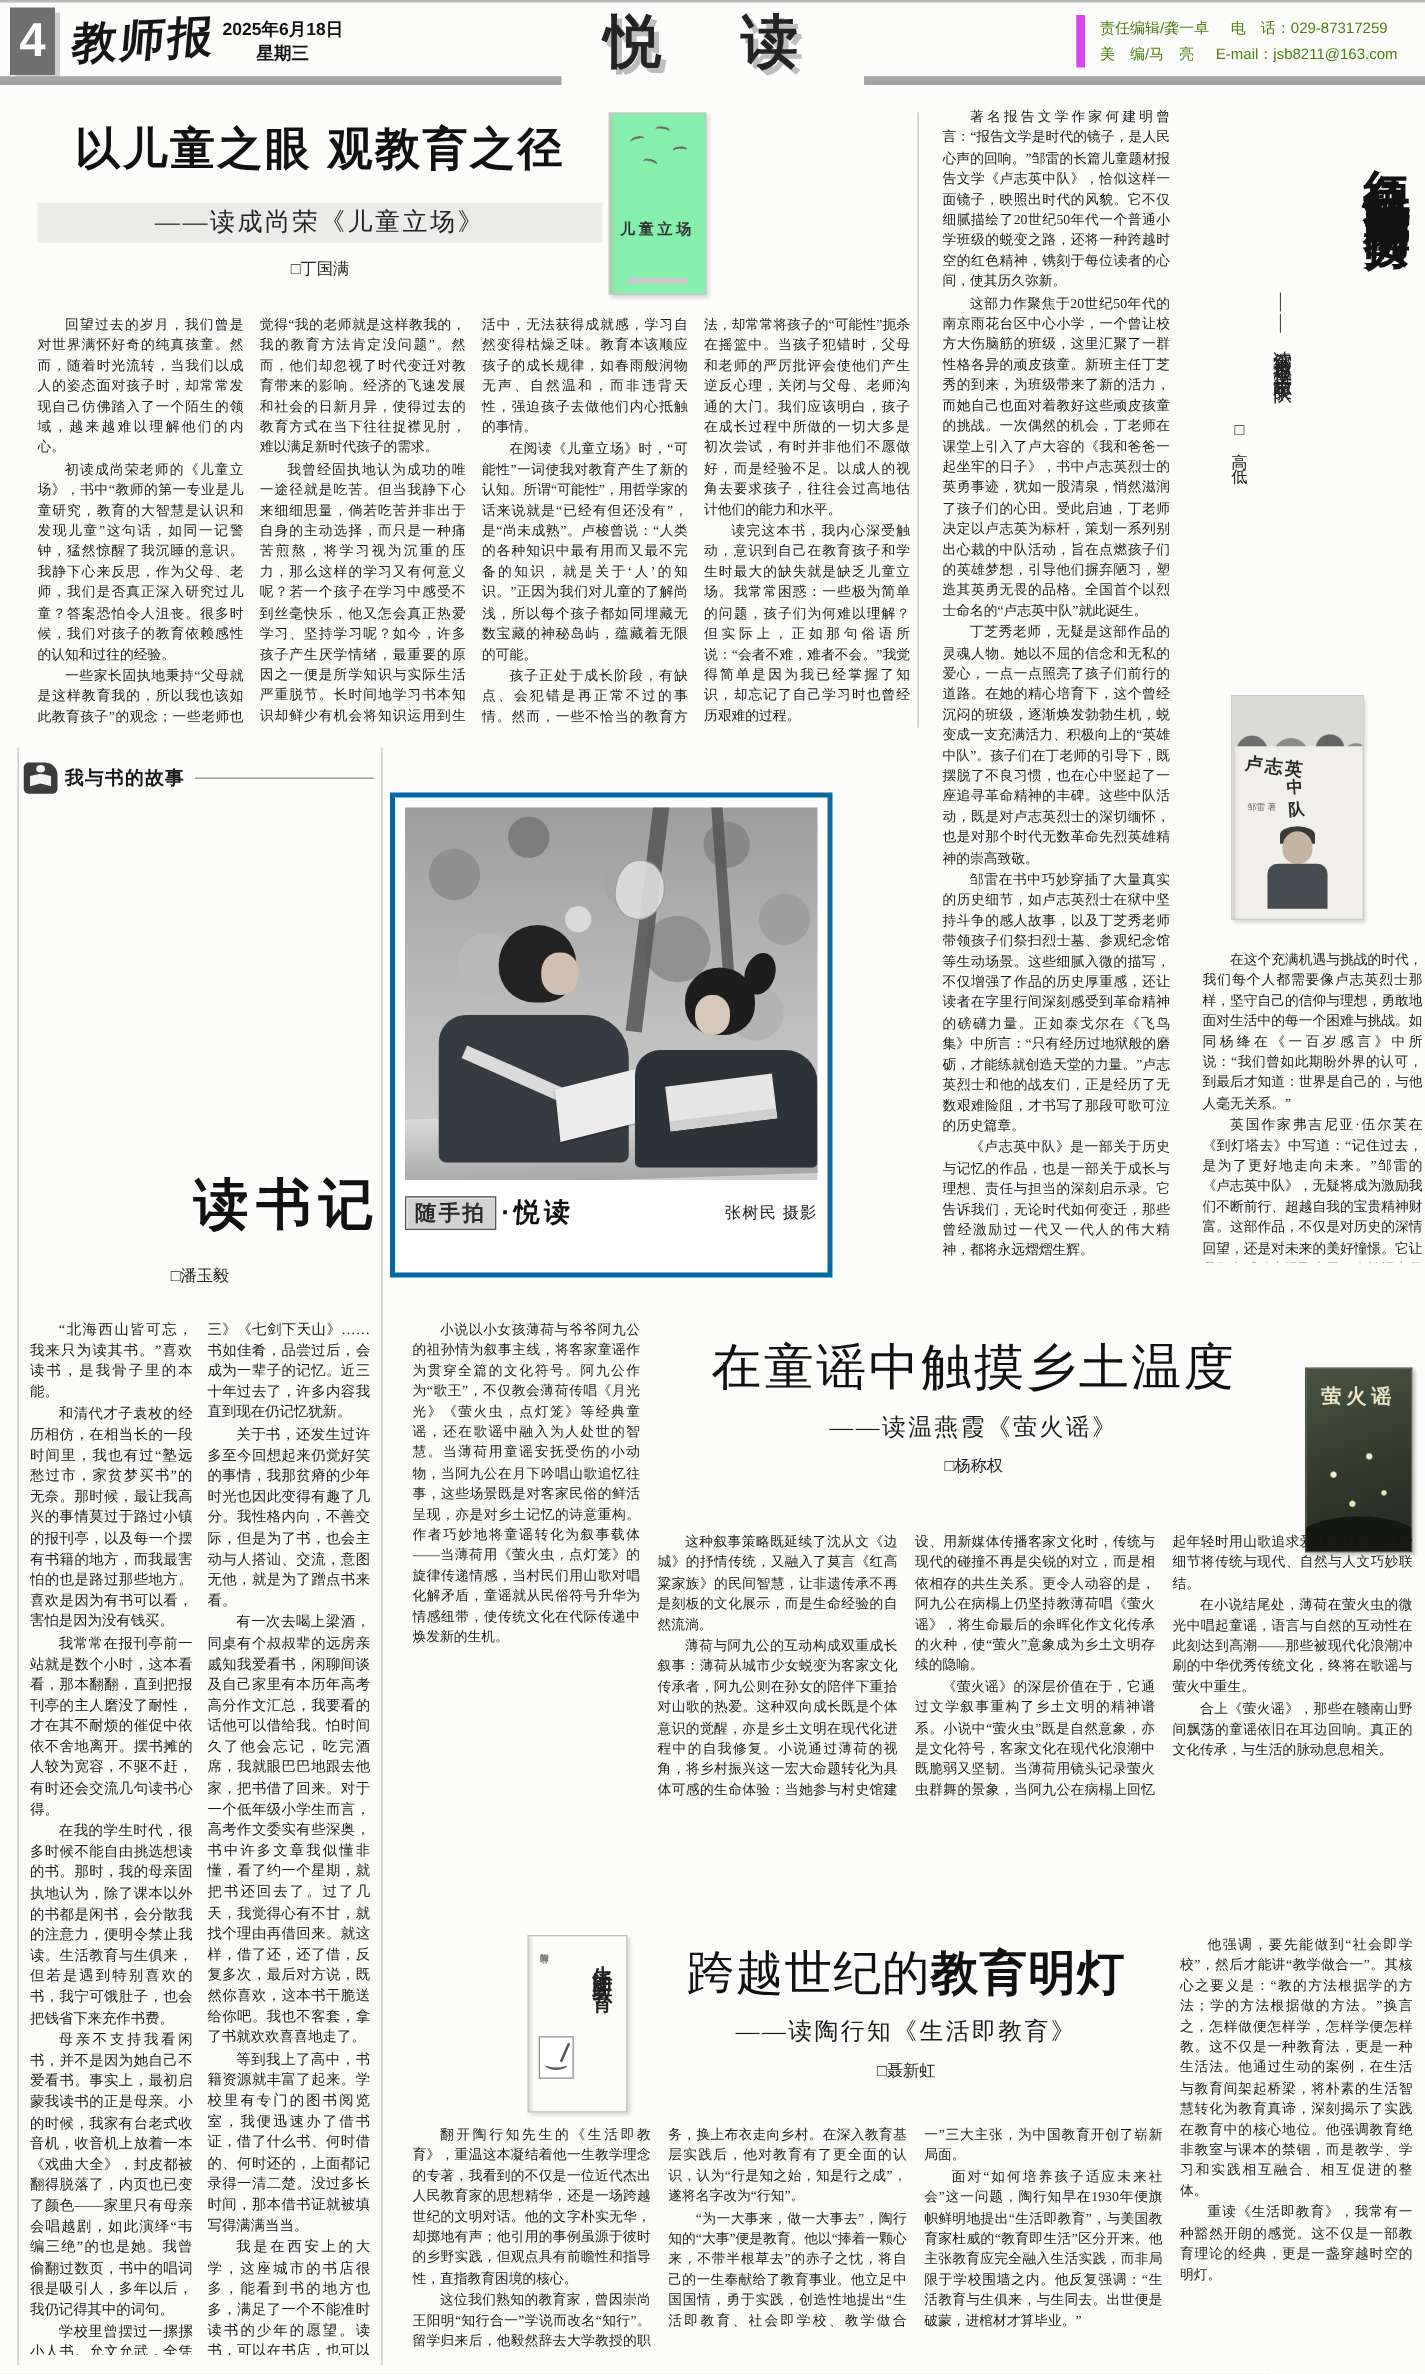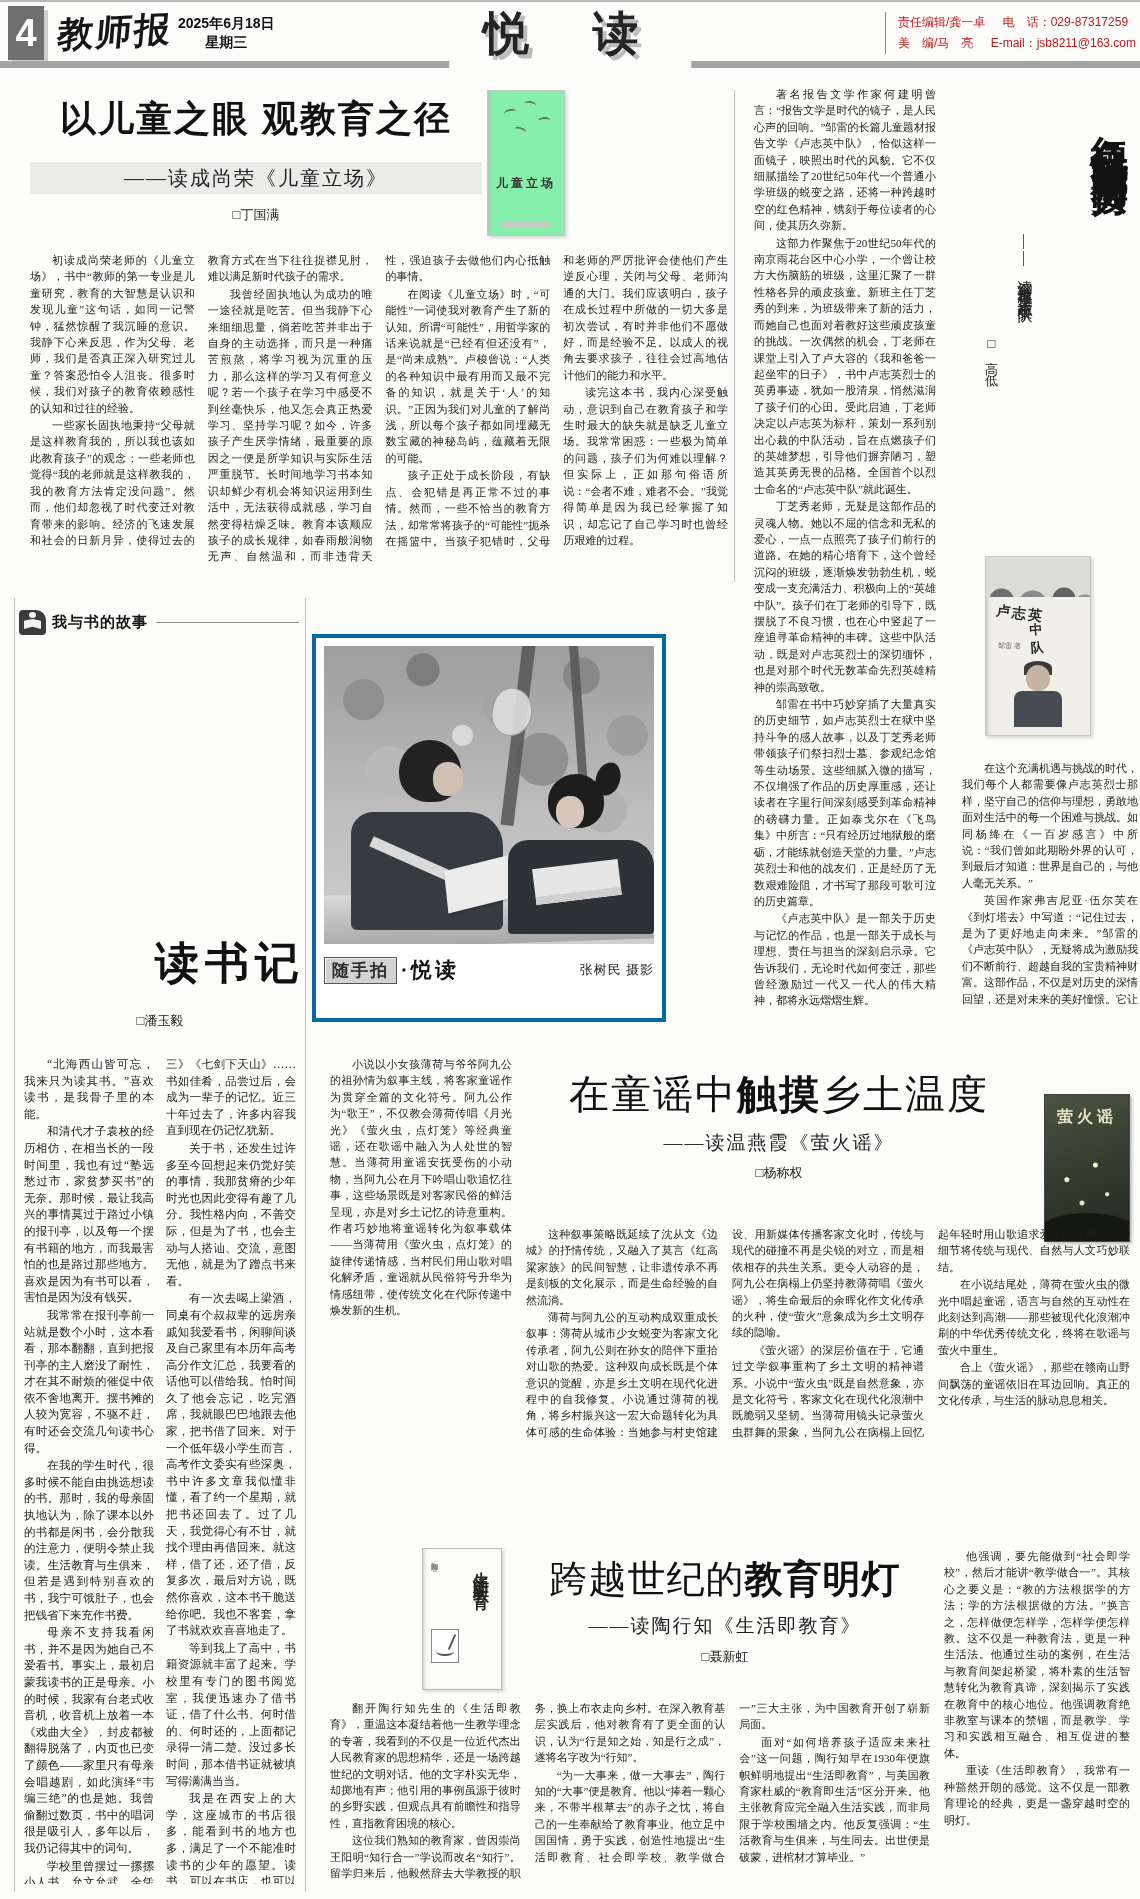--- a/index.html
+++ b/index.html
@@ -14,22 +14,22 @@
   .pagenum{position:absolute;left:8px;top:6px;width:36px;height:54px;background:#6f6f6f;color:#fff;
            font:900 38px/54px "Liberation Sans",sans-serif;text-align:center;box-shadow:4px 4px 0 #cfcfcf;}
   .masthead{position:absolute;left:58px;top:8px;font:700 36px/48px "Liberation Serif",serif;
             transform:skewX(-8deg) rotate(-3deg);letter-spacing:2px;color:#161616;}
   .dateblock{position:absolute;left:178px;top:14px;text-align:center;
              font:700 14px/19px "Liberation Sans",sans-serif;color:#111;}
   .grule{position:absolute;top:61px;left:0;right:0;height:7px;background:#a4a4a4;}
   .sectiontitle{position:absolute;left:50%;top:6px;transform:translateX(-50%);background:#fcfcfa;
                 padding:2px 26px 8px 34px;font:900 46px/52px "Liberation Serif",serif;letter-spacing:26px;
                 color:#242424;text-shadow:4px 4px 0 #bdbdbd;z-index:2;white-space:nowrap;}
-  .editorinfo{position:absolute;right:4px;top:12px;border-left:1px solid #d946ef;padding-left:12px;
-              font:12px/21px "Liberation Sans",sans-serif;color:#b91c1c;}
+  .editorinfo{position:absolute;right:22px;top:12px;border-left:7px solid #d946ef;padding-left:12px;
+              font:12px/21px "Liberation Sans",sans-serif;color:#4d7c0f;}
   .editorinfo span{display:inline-block;}
   .ei-gap{width:14px;}
 
   
   .vline{position:absolute;width:1px;background:#bdbdbd;}
   .byline{font-size:13px;color:#222;text-align:center;}
   .bodytext{font-size:11px;line-height:16.4px;overflow:hidden;}
   .bodytext p{margin-bottom:1px;}
 
   
@@ -127,21 +127,21 @@
              color:#2a2a2a;letter-spacing:2px;box-shadow:inset 1px 1px 0 #f4f4f4;}
   .snapsuffix{font:900 21px "Liberation Sans",sans-serif;letter-spacing:3px;margin-left:4px;color:#111;
               transform:skewX(-4deg);display:inline-block;}
   .credit{margin-left:auto;font:13px "Liberation Serif",serif;color:#222;letter-spacing:1px;}
 
   
   #art3{position:absolute;left:330px;top:1030px;width:800px;height:505px;}
   #art3 .col1{position:absolute;left:0;top:26px;width:182px;height:479px;}
   #art3 .headban{position:absolute;left:196px;top:0;width:506px;text-align:center;}
   #art3 .h1{font:400 40px/52px "Liberation Sans",sans-serif;letter-spacing:2px;color:#111;margin-top:38px;white-space:nowrap;}
-  #art3 .h1 b{font-weight:700;}
+  #art3 .h1 b{font-weight:400;}
   #art3 .sub{font:19px/30px "Liberation Serif",serif;letter-spacing:2px;margin-top:8px;}
   #art3 .byline{margin-top:6px;}
   #art3 .cols{position:absolute;left:196px;top:196px;width:604px;height:309px;column-count:3;column-gap:14px;}
   #cover3{position:absolute;left:714px;top:64px;width:86px;height:148px;border:1px solid #444;
           background:linear-gradient(160deg,#4b5342 0%,#333a2d 55%,#23281f 100%);
           box-shadow:2px 2px 3px rgba(0,0,0,.25);overflow:hidden;}
   #cover3 .t{position:absolute;left:0;right:0;top:12px;text-align:center;
              font:900 16px "Liberation Serif",serif;letter-spacing:4px;color:#e9e4c6;}
   #cover3 .fire{position:absolute;inset:0;background:
      radial-gradient(circle at 26% 58%, #f3eecb 0 2px, transparent 3px),
@@ -200,20 +200,21 @@
     <div class="byline">□丁国满</div>
     <div class="cover" id="cover1">
       <span class="bird" style="left:16px;top:18px;transform:rotate(-14deg)"></span>
       <span class="bird" style="left:36px;top:10px;transform:rotate(8deg)"></span>
       <span class="bird" style="left:50px;top:26px;transform:rotate(-4deg)"></span>
       <span class="bird" style="left:26px;top:36px;transform:rotate(16deg)"></span>
       <div class="t">儿童立场</div>
       <div class="base"></div>
     </div>
     <div class="cols bodytext">
+        <p>回望过去的岁月，我们曾是对世界满怀好奇的纯真孩童。然而，随着时光流转，当我们以成人的姿态面对孩子时，却常常发现自己仿佛踏入了一个陌生的领域，越来越难以理解他们的内心。</p>
         <p>初读成尚荣老师的《儿童立场》，书中“教师的第一专业是儿童研究，教育的大智慧是认识和发现儿童”这句话，如同一记警钟，猛然惊醒了我沉睡的意识。我静下心来反思，作为父母、老师，我们是否真正深入研究过儿童？答案恐怕令人沮丧。很多时候，我们对孩子的教育依赖感性的认知和过往的经验。</p>
         <p>一些家长固执地秉持“父母就是这样教育我的，所以我也该如此教育孩子”的观念；一些老师也觉得“我的老师就是这样教我的，我的教育方法肯定没问题”。然而，他们却忽视了时代变迁对教育带来的影响。经济的飞速发展和社会的日新月异，使得过去的教育方式在当下往往捉襟见肘，难以满足新时代孩子的需求。</p>
         <p>我曾经固执地认为成功的唯一途径就是吃苦。但当我静下心来细细思量，倘若吃苦并非出于自身的主动选择，而只是一种痛苦煎熬，将学习视为沉重的压力，那么这样的学习又有何意义呢？若一个孩子在学习中感受不到丝毫快乐，他又怎会真正热爱学习、坚持学习呢？如今，许多孩子产生厌学情绪，最重要的原因之一便是所学知识与实际生活严重脱节。长时间地学习书本知识却鲜少有机会将知识运用到生活中，无法获得成就感，学习自然变得枯燥乏味。教育本该顺应孩子的成长规律，如春雨般润物无声、自然温和，而非违背天性，强迫孩子去做他们内心抵触的事情。</p>
         <p>在阅读《儿童立场》时，“可能性”一词使我对教育产生了新的认知。所谓“可能性”，用哲学家的话来说就是“已经有但还没有”，是“尚未成熟”。卢梭曾说：“人类的各种知识中最有用而又最不完备的知识，就是关于‘人’的知识。”正因为我们对儿童的了解尚浅，所以每个孩子都如同埋藏无数宝藏的神秘岛屿，蕴藏着无限的可能。</p>
         <p>孩子正处于成长阶段，有缺点、会犯错是再正常不过的事情。然而，一些不恰当的教育方法，却常常将孩子的“可能性”扼杀在摇篮中。当孩子犯错时，父母和老师的严厉批评会使他们产生逆反心理，关闭与父母、老师沟通的大门。我们应该明白，孩子在成长过程中所做的一切大多是初次尝试，有时并非他们不愿做好，而是经验不足。以成人的视角去要求孩子，往往会过高地估计他们的能力和水平。</p>
         <p>读完这本书，我内心深受触动，意识到自己在教育孩子和学生时最大的缺失就是缺乏儿童立场。我常常困惑：一些极为简单的问题，孩子们为何难以理解？但实际上，正如那句俗语所说：“会者不难，难者不会。”我觉得简单是因为我已经掌握了知识，却忘记了自己学习时也曾经历艰难的过程。</p>
       </div>
   </div>
 
   <div class="vline" style="left:734px;top:90px;height:492px;"></div>

